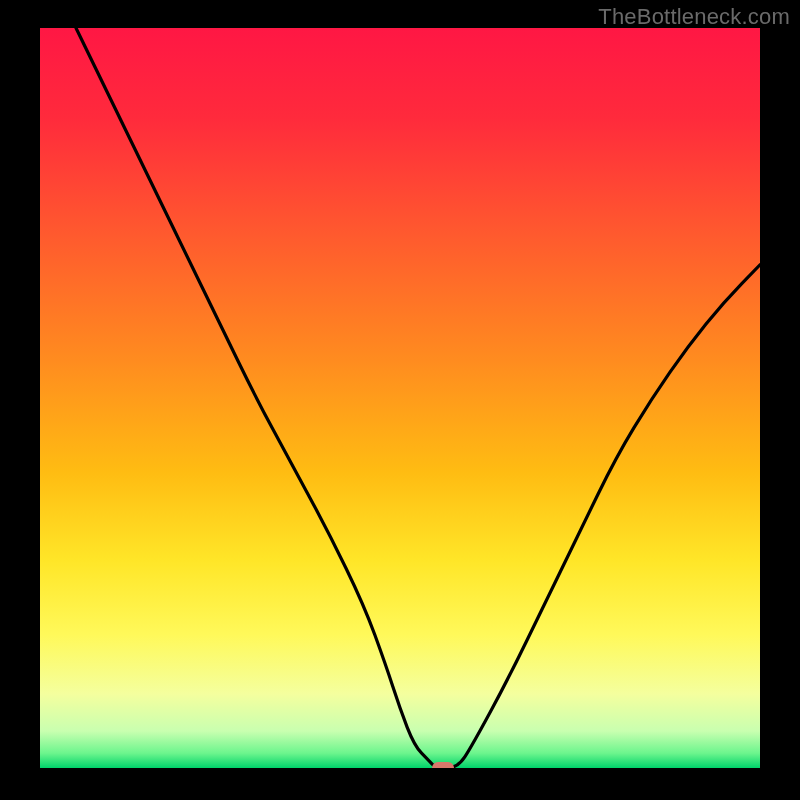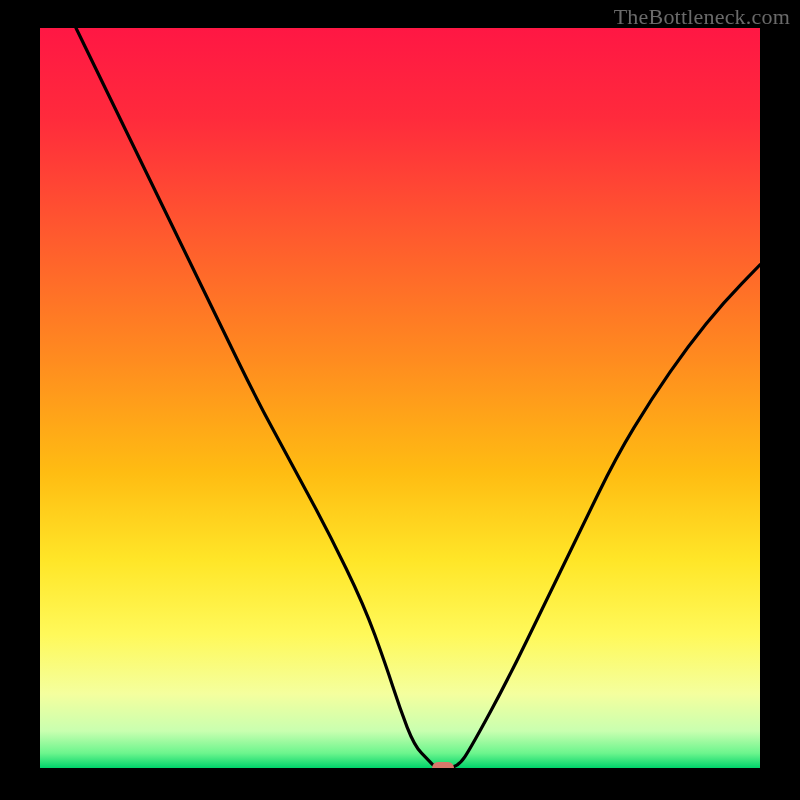--- a/index.html
+++ b/index.html
@@ -19,21 +19,20 @@
   }
   .watermark {
     position: absolute;
     top: 4px;
     right: 10px;
     color: #6a6a6a;
     font-size: 22px;
     font-weight: 500;
     letter-spacing: 0.2px;
     z-index: 10;
-    font-family: Liberation Serif, serif;
   }
   .plot-area {
     position: absolute;
     left: 40px;
     top: 28px;
     width: 720px;
     height: 740px;
     overflow: hidden;
   }
   .gradient {

